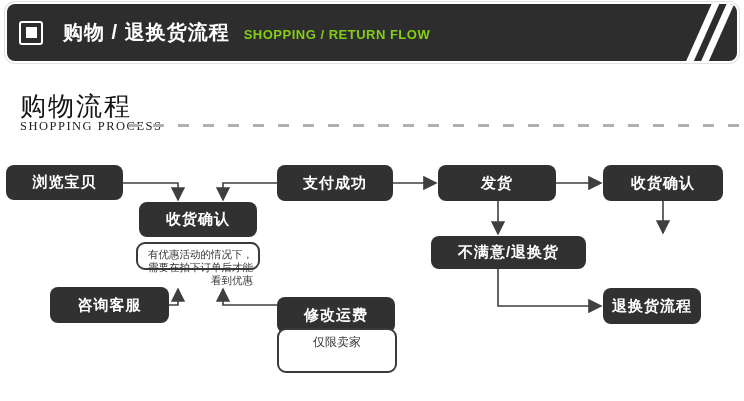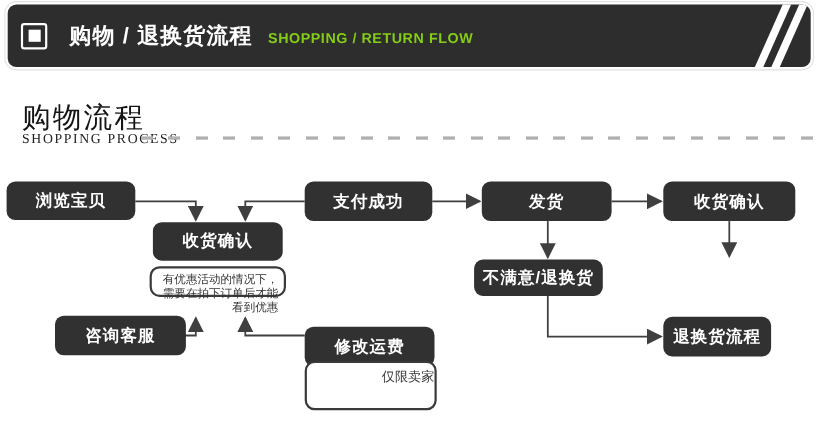--- a/index.html
+++ b/index.html
@@ -52,35 +52,35 @@
     position:absolute;background:#313131;color:#ffffff;border-radius:8px;
     display:flex;align-items:center;justify-content:center;
     font-size:15px;font-weight:bold;letter-spacing:1px;white-space:nowrap;
   }
   .n-browse        {left:6px;  top:165px;width:117px;height:35px;}
   .n-confirm-mid   {left:139px;top:202px;width:118px;height:35px;}
   .n-consult       {left:6px;  top:287px;width:119px;height:36px;margin-left:44px;}
   .n-pay           {left:277px;top:165px;width:116px;height:36px;}
   .n-modify        {left:277px;top:297px;width:118px;height:36px;}
   .n-ship          {left:438px;top:165px;width:118px;height:36px;}
-  .n-unsat         {left:431px;top:236px;width:117px;height:33px;}
+  .n-unsat         {left:431px;top:236px;width:155px;height:33px;}
   .n-confirm-right {left:603px;top:165px;width:120px;height:36px;}
   .n-fivestar      {left:587px;top:235px;width:153px;height:33px;}
   .n-return        {left:603px;top:288px;width:98px;height:36px;}
   .note{
     position:absolute;background:#ffffff;border:2px solid #3a3a3a;border-radius:9px;
     color:#333;box-sizing:border-box;
   }
   .note-discount{
     left:136px;top:242px;width:124px;height:28px;
     font-size:10.5px;line-height:13px;padding:4px 5px;text-align:right;
   }
   .note-seller{
     left:277px;top:328px;width:120px;height:45px;
-    font-size:12px;line-height:19px;text-align:right;padding-top:3px;
+    font-size:12px;line-height:19px;text-align:center;padding-top:3px;
   }
 </style>
 </head>
 <body>
 
 <div class="screen">
 
   <div class="header-bar">
     <span class="hb-icon">
       <span class="hb-icon-inner"></span>

